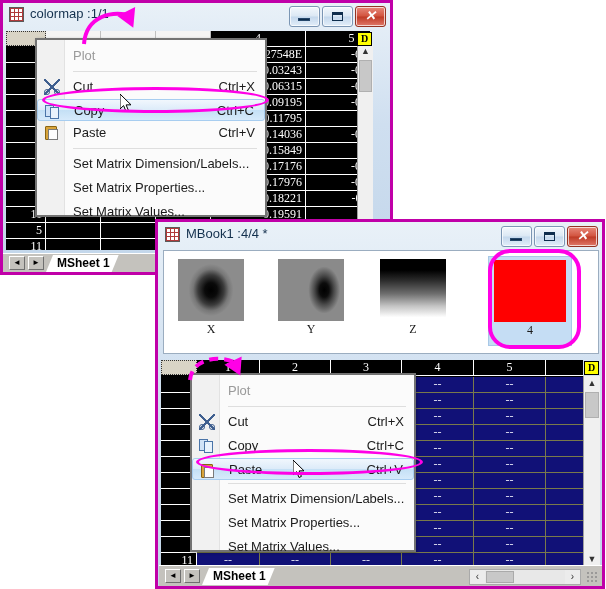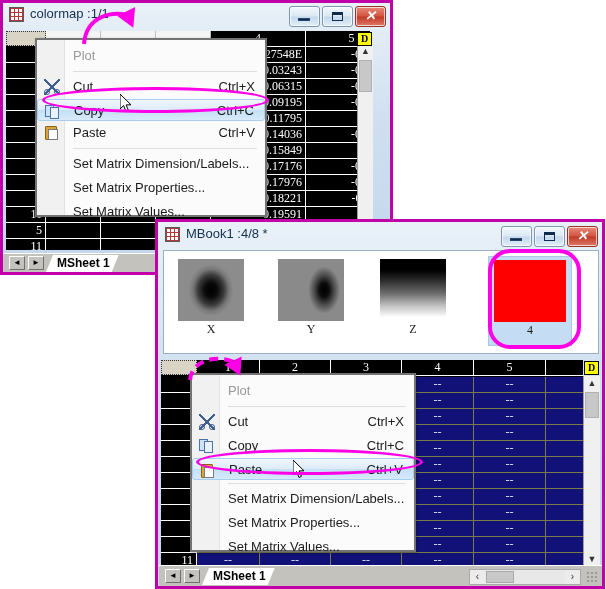--- a/index.html
+++ b/index.html
@@ -316,21 +316,21 @@
 <svg class="anno" style="left:78px;top:4px;width:70px;height:50px;">
   <path d="M6,40 C8,12 34,6 54,12" stroke="#ff00e6" stroke-width="4" fill="none"></path>
   <polygon points="45,4 62,16 44,24" fill="#ff00e6" transform="rotate(60 52 14)"></polygon>
 </svg>
 
 <div class="window" id="win2" style="left:157px;top:221px;width:446px;height:366px;">
   <div class="win-frame"></div>
 
   <div class="titlebar">
     <div class="title-icon"></div>
-    <div class="title-text">MBook1 :4/8  *</div>
+    <div class="title-text">MBook1 :4/4  *</div>
     <div class="wbtns" style="right:6px;">
       <div class="wbtn">
           <i class="ic-min"></i>
         </div>
       <div class="wbtn">
           <i class="ic-max"></i>
         </div>
       <div class="wbtn close">
           <i class="ic-close">✕</i>
         </div>

